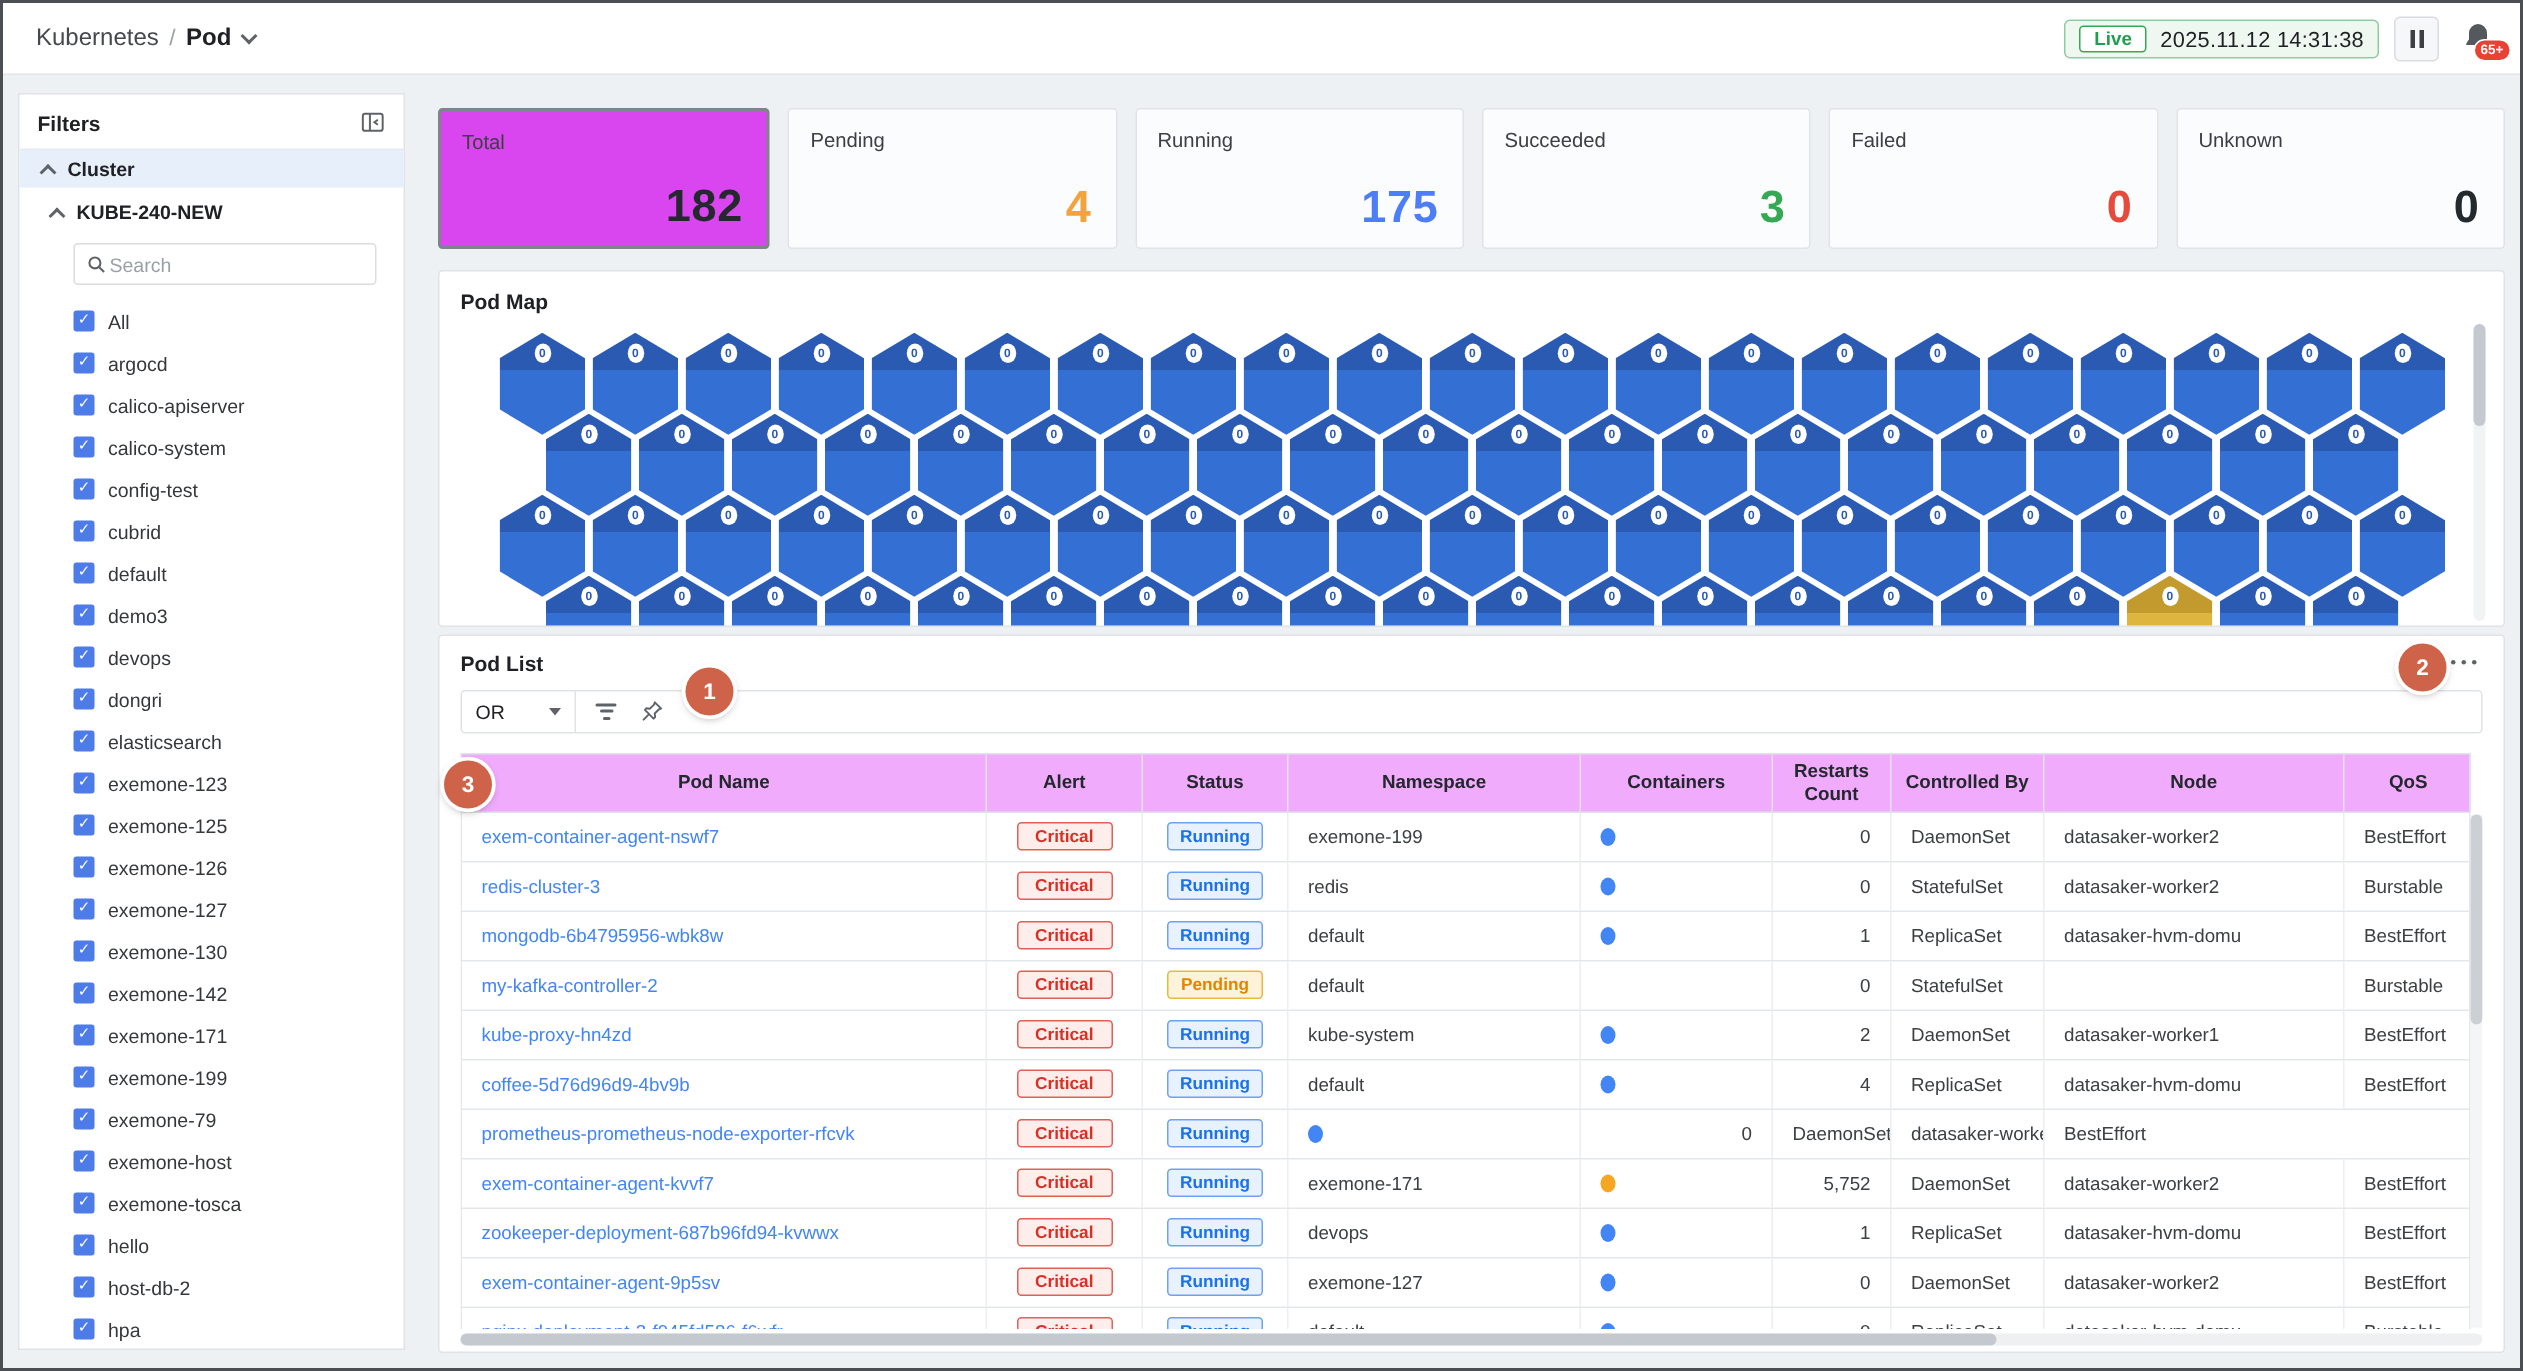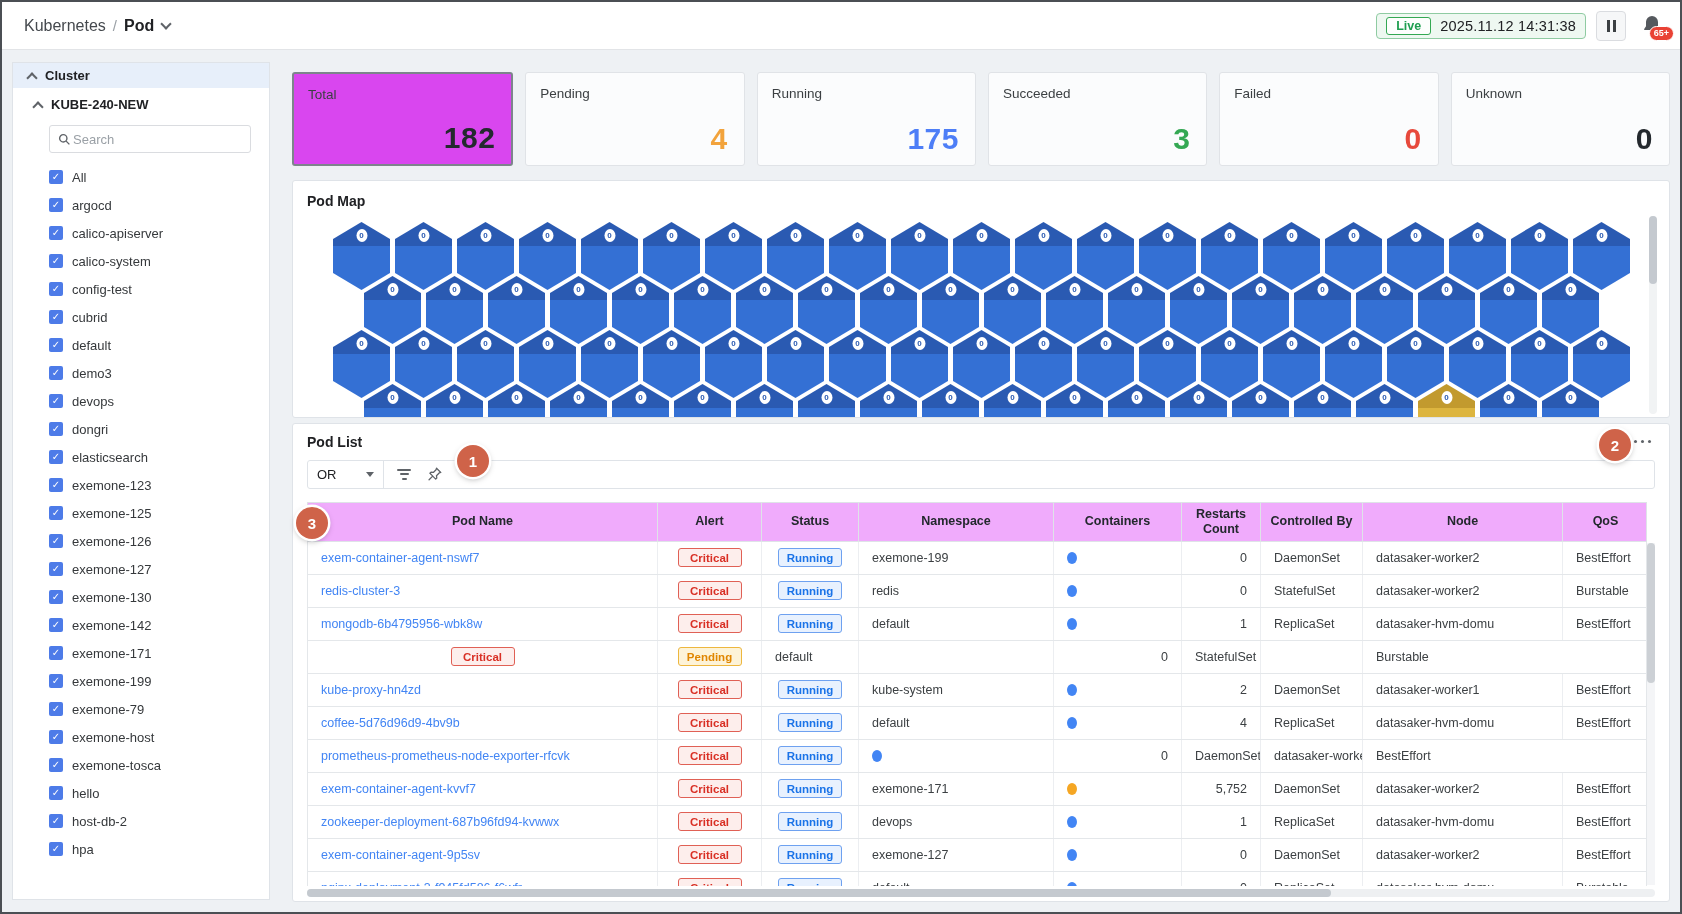--- a/index.html
+++ b/index.html
@@ -14,21 +14,21 @@
   }
   
   .topbar { height:48px; background:#fff; border-bottom:1px solid #e2e4e7; display:flex; align-items:center; padding:0 14px 0 22px; }
   .crumb-root { font-size:16px; color:#45494e; cursor:pointer; }
   .crumb-sep { font-size:15px; color:#9aa0a6; margin:0 7px; }
   .crumb-cur { font-size:16px; color:#202124; font-weight:bold; }
   .chev { display:inline-block; width:8px; height:8px; border-left:2px solid #5f6368; border-top:2px solid #5f6368; }
   .chev.down { transform:rotate(225deg); margin-left:8px; margin-bottom:3px; }
   .chev.up { transform:rotate(45deg); margin-top:4px; }
   .topbar-right { margin-left:auto; display:flex; align-items:center; gap:10px; }
-  .livebox { display:flex; align-items:center; border:1px solid #8fcba2; background:#eef8f1; border-radius:4px; padding:3px 9px; cursor:pointer; }
+  .livebox { display:flex; align-items:flex-end; border:1px solid #8fcba2; background:#eef8f1; border-radius:4px; padding:3px 9px; cursor:pointer; }
   .livepill { border:1.5px solid #34a853; color:#1e9e50; font-size:12.5px; font-weight:bold; border-radius:3px; padding:1px 9px; background:#fdfefd; }
   .livetime { font-size:14.5px; color:#202124; margin-left:9px; letter-spacing:.2px; }
   .pausebtn { width:30px; height:30px; border:1px solid #dadce0; background:#f6f7f8; border-radius:4px; display:flex; align-items:center; justify-content:center; gap:3px; cursor:pointer; }
   .pausebtn i { display:block; width:3px; height:12px; background:#3c4043; }
   .bellwrap { position:relative; width:26px; height:26px; margin-left:4px; cursor:pointer; }
   .bellbadge { position:absolute; right:-8px; bottom:-2px; background:#e94235; color:#fff; font-size:9px; font-weight:bold; border-radius:8px; padding:1.5px 4px; border:1px solid #fff; }
   
   .content { display:flex; padding:12px 10px 10px 10px; height:862px; }
   
   .sidebar { width:258px; min-width:258px; background:#fff; border:1px solid #dfe3e8; height:838px; overflow:hidden; }
@@ -131,20 +131,30 @@
           </svg>
       </span>
       <span class="bellbadge">65+</span>
     </div>
   </div>
 </div>
 
 <div class="content">
 
   <div class="sidebar">
+    <div class="sb-head">
+      <span class="sb-title">Filters</span>
+      <span>
+        <svg width="17" height="17" viewBox="0 0 18 18" fill="none" stroke="#5f6368" stroke-width="1.4">
+            <rect x="2" y="3" width="14" height="12" rx="1.5"></rect>
+            <path d="M7 3v12"></path>
+            <path d="M12.6 7.2 10.2 9l2.4 1.8"></path>
+          </svg>
+      </span>
+    </div>
     <div class="tree-row lvl0">
       <span class="chev up"></span>
       <span>Cluster</span>
     </div>
     <div class="tree-row lvl1">
       <span class="chev up"></span>
       <span>KUBE-240-NEW</span>
     </div>
     <div class="searchbox">
       <span>
@@ -681,20 +691,23 @@
               <div class="td">
                 <span class="cdot dot-blue"></span>
               </div>
               <div class="td right">1</div>
               <div class="td">ReplicaSet</div>
               <div class="td">datasaker-hvm-domu</div>
               <div class="td">BestEffort</div>
             </div>
 
             <div class="trow">
+              <div class="td">
+                <a class="plink">my-kafka-controller-2</a>
+              </div>
               <div class="td center">
                 <span class="badge al-critical">Critical</span>
               </div>
               <div class="td center">
                 <span class="badge st-pending">Pending</span>
               </div>
               <div class="td">default</div>
               <div class="td"></div>
               <div class="td right">0</div>
               <div class="td">StatefulSet</div>

